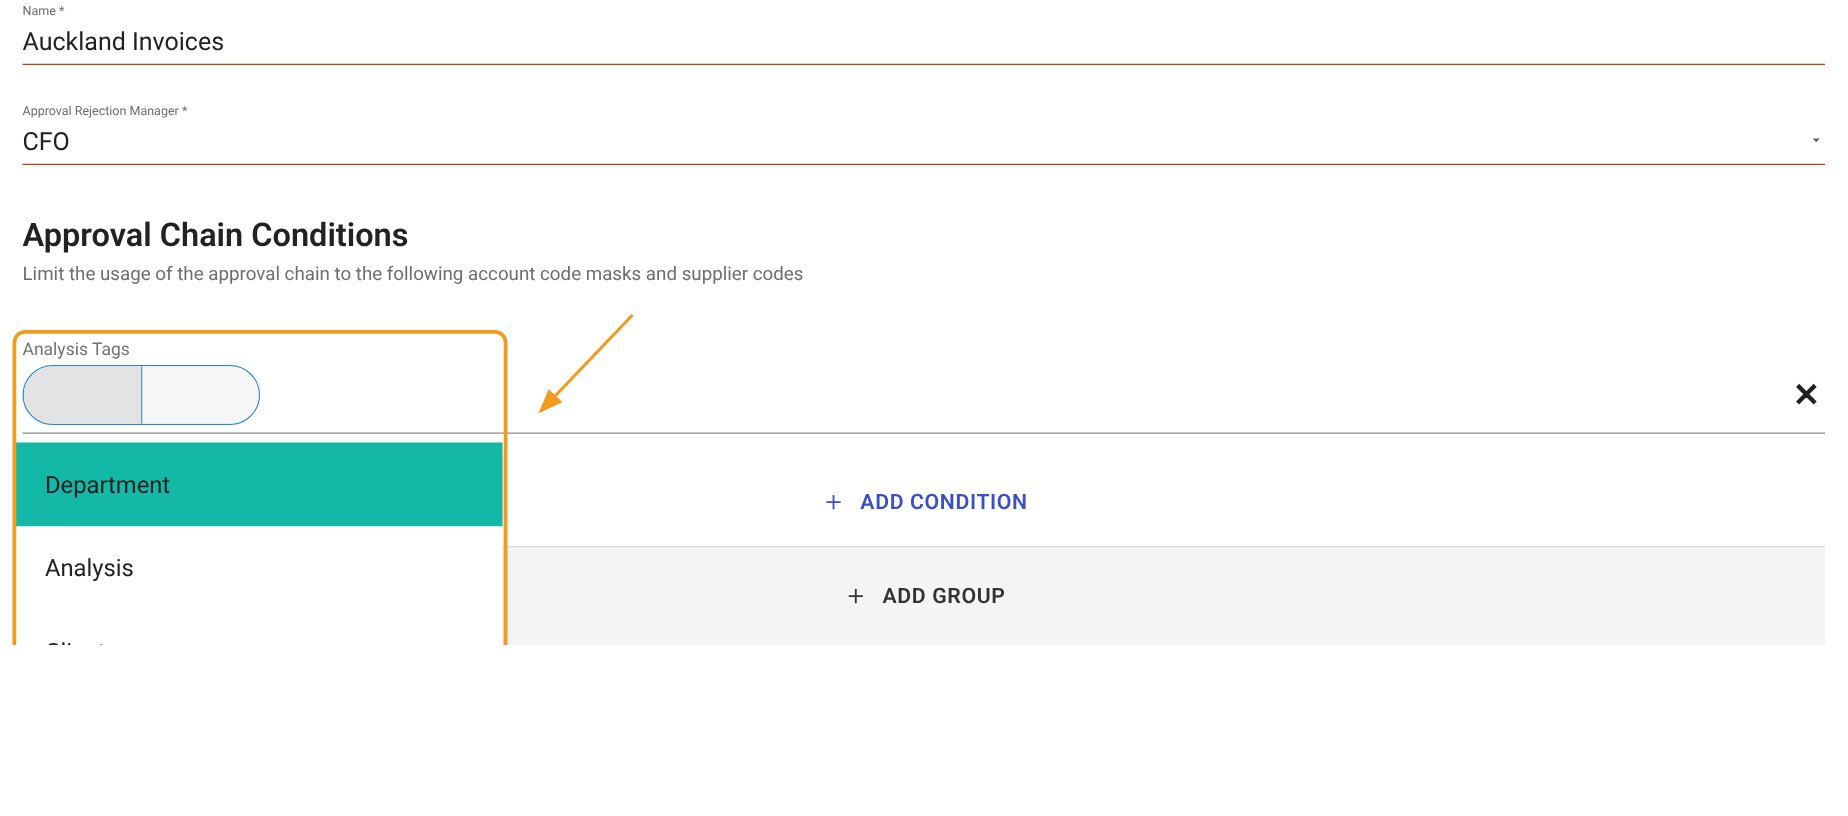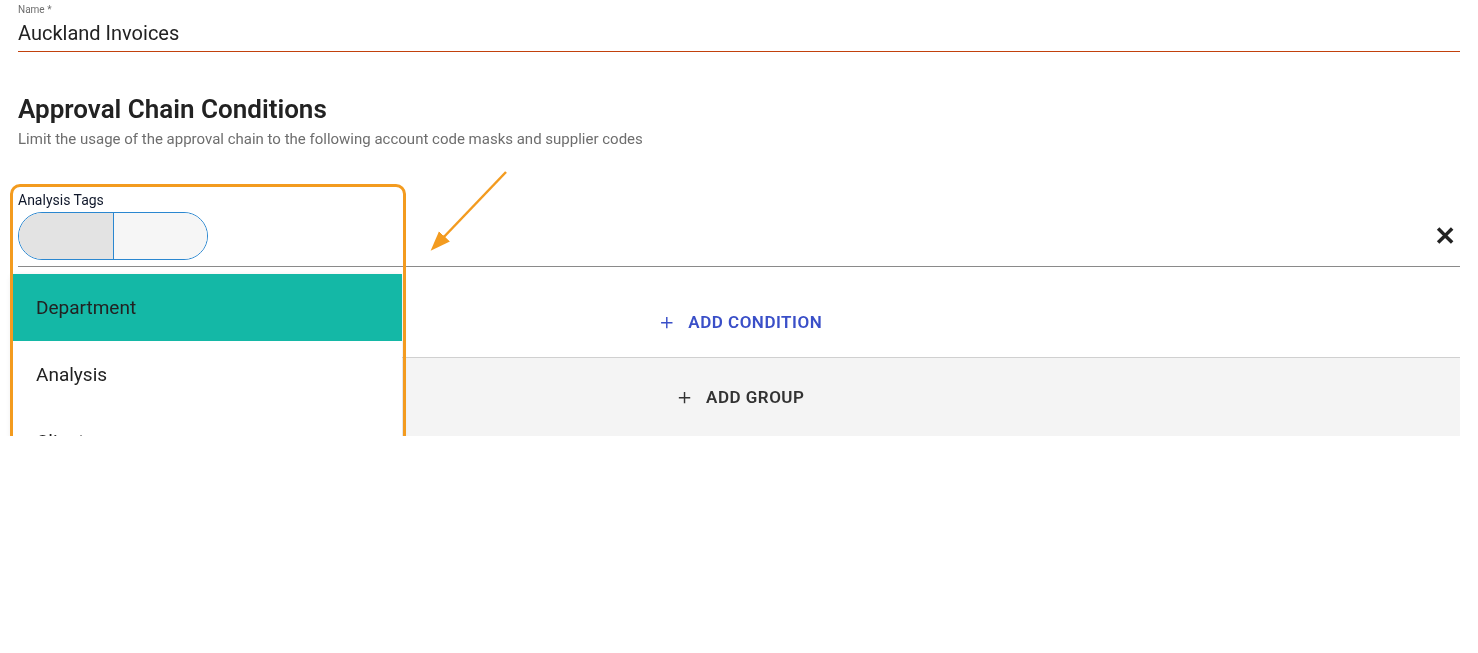--- a/index.html
+++ b/index.html
@@ -63,21 +63,21 @@
     top: -8px;
     width: 396px;
     height: 300px;
     border: 3px solid #f39b1f;
     border-radius: 10px;
     pointer-events: none;
     z-index: 50;
   }
   .analysis-label {
     font-size: 14px;
-    color: #0f172a;
+    color: #737373;
     margin-bottom: 4px;
   }
   .chip-row {
     display: flex;
     align-items: center;
     border-bottom: 1px solid #8a8a8a;
     padding-bottom: 6px;
     position: relative;
   }
   .chip {
@@ -177,20 +177,31 @@
 
 <div class="page">
 
   <div class="field">
     <div class="field-label">Name *</div>
     <div class="field-value-row">
       <div class="field-value">Auckland Invoices</div>
     </div>
   </div>
 
+  <div class="field">
+    <div class="field-label">Approval Rejection Manager *</div>
+    <div class="field-value-row">
+      <div class="field-value">CFO</div>
+      <div class="dropdown-caret">
+        <svg width="14" height="14" viewBox="0 0 24 24">
+            <path d="M7 10l5 5 5-5z" fill="#666"></path>
+          </svg>
+      </div>
+    </div>
+  </div>
 
   <div class="section-title">Approval Chain Conditions</div>
   <div class="section-sub">Limit the usage of the approval chain to the following account code masks and supplier codes</div>
 
   <div class="tags-wrapper">
 
     <div class="highlight-box"></div>
 
     <svg class="arrow-svg" width="100" height="100">
       <defs>

